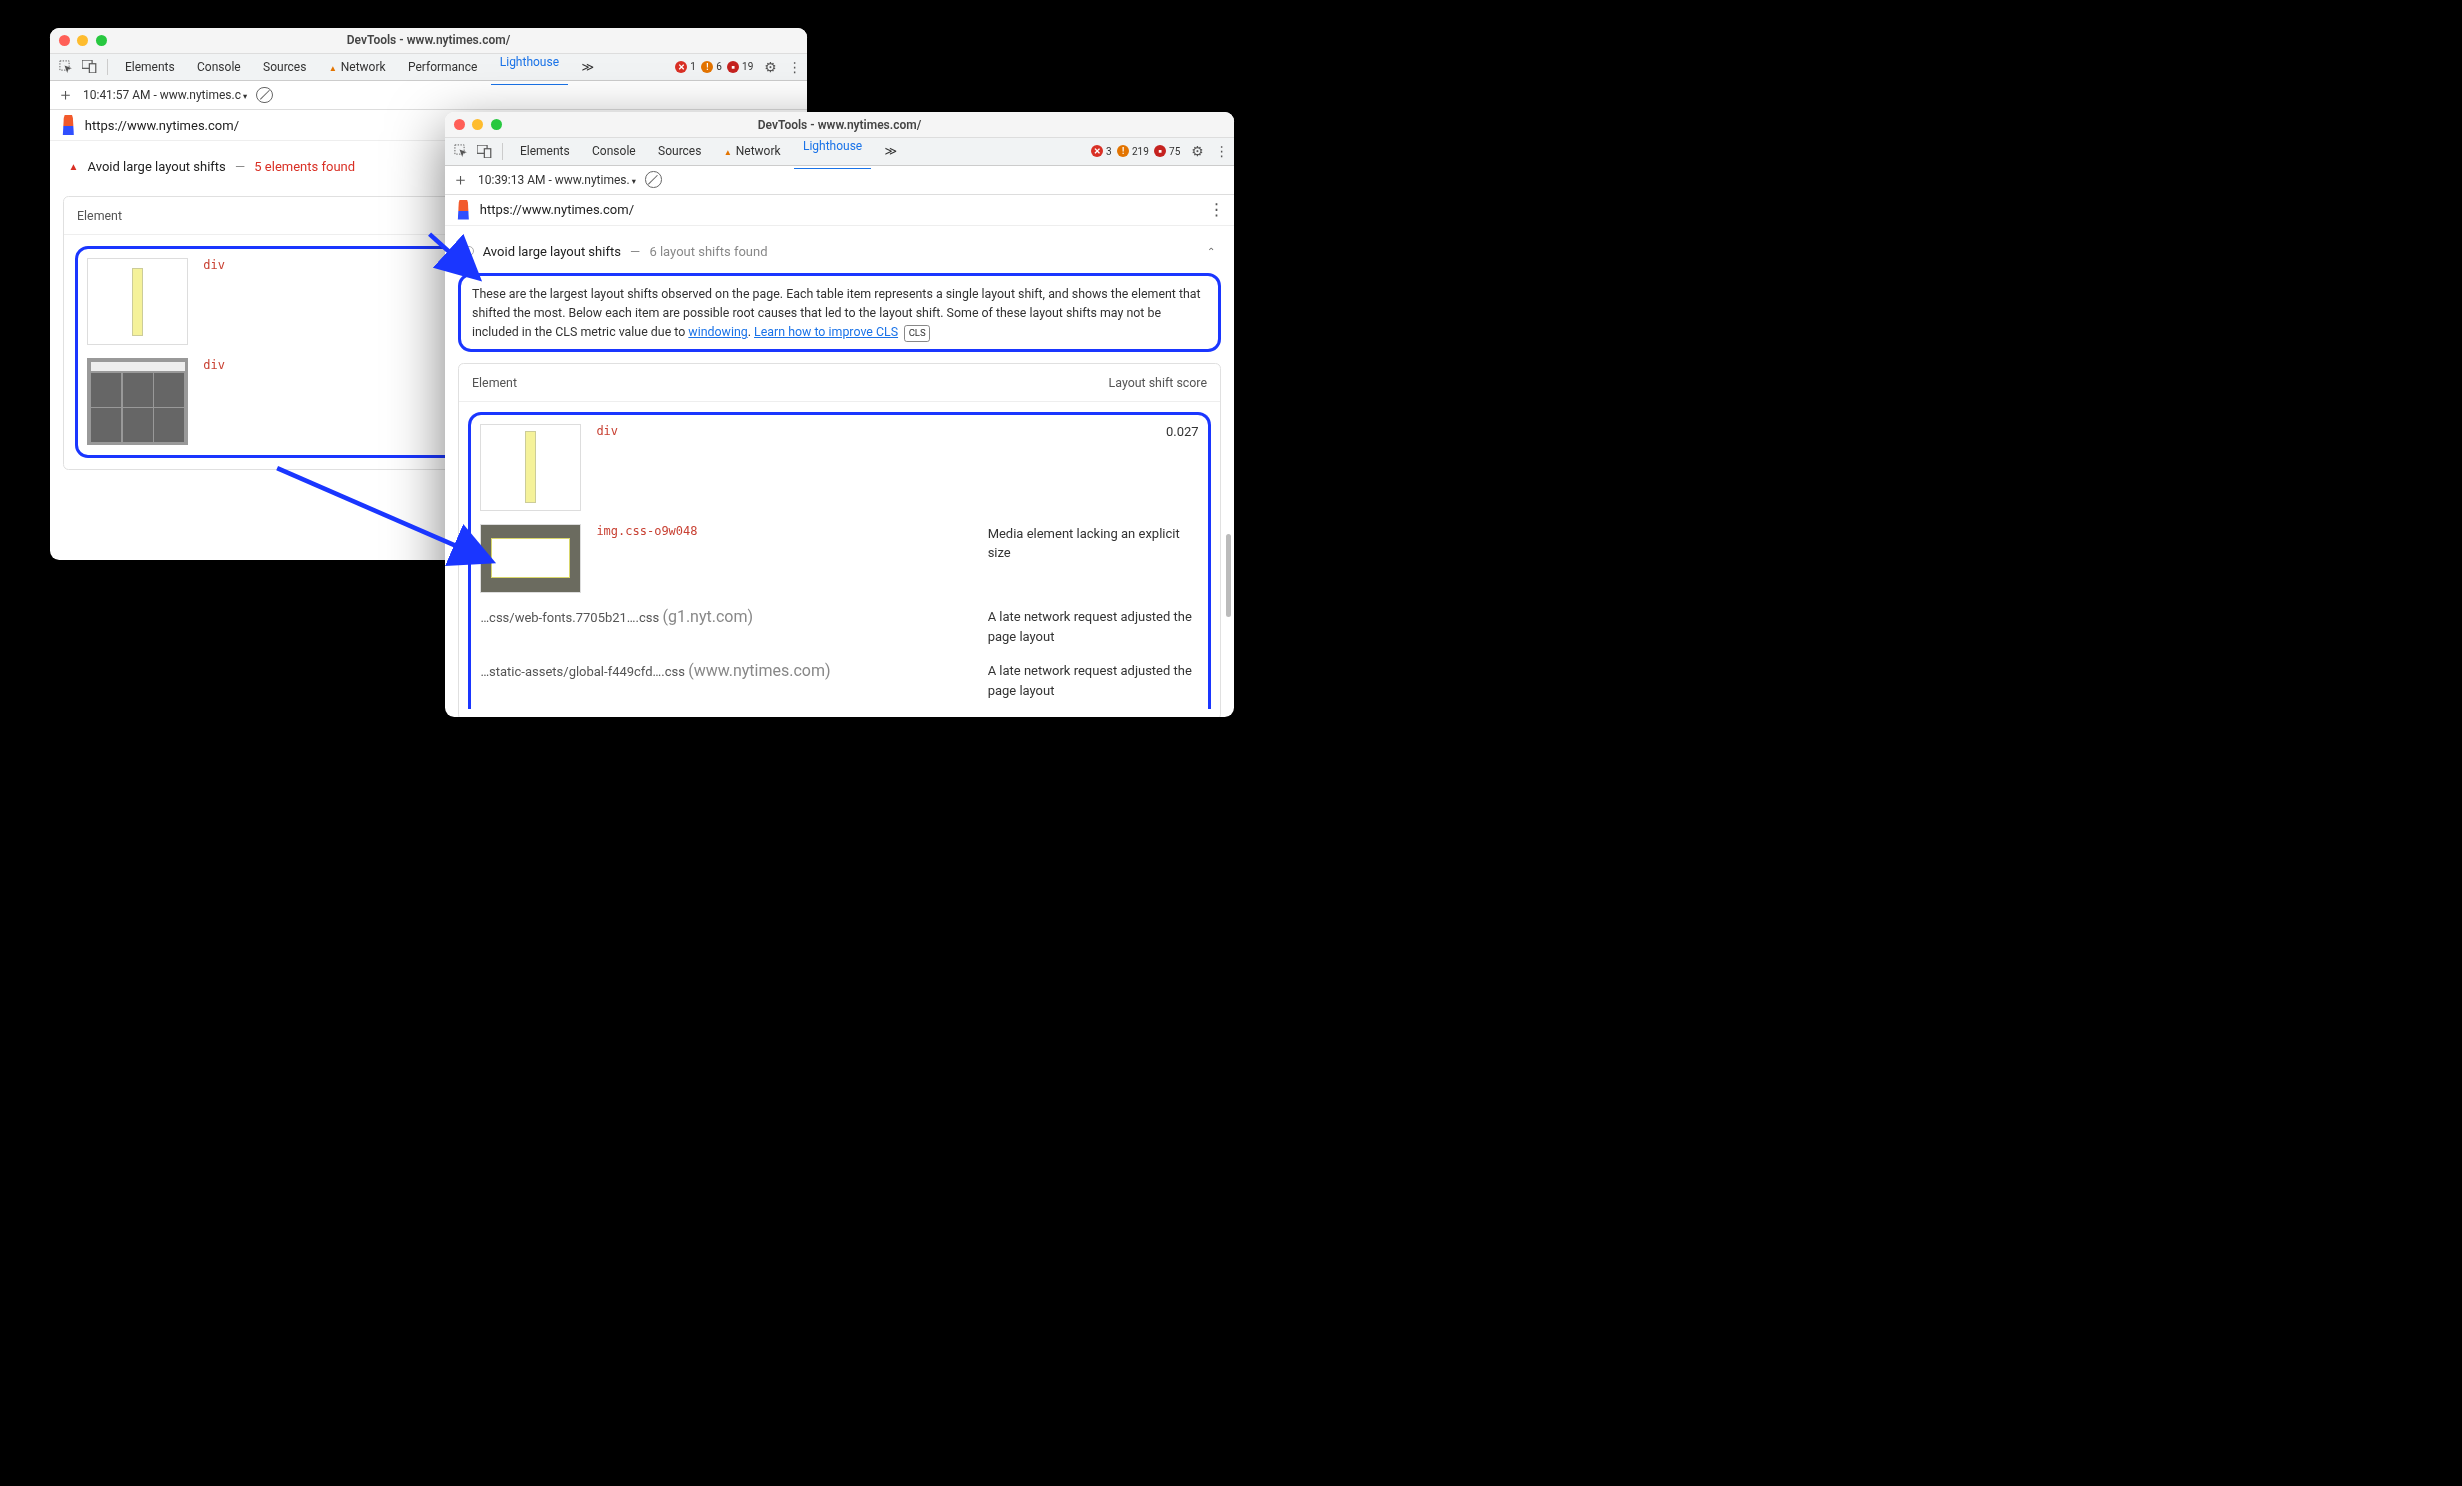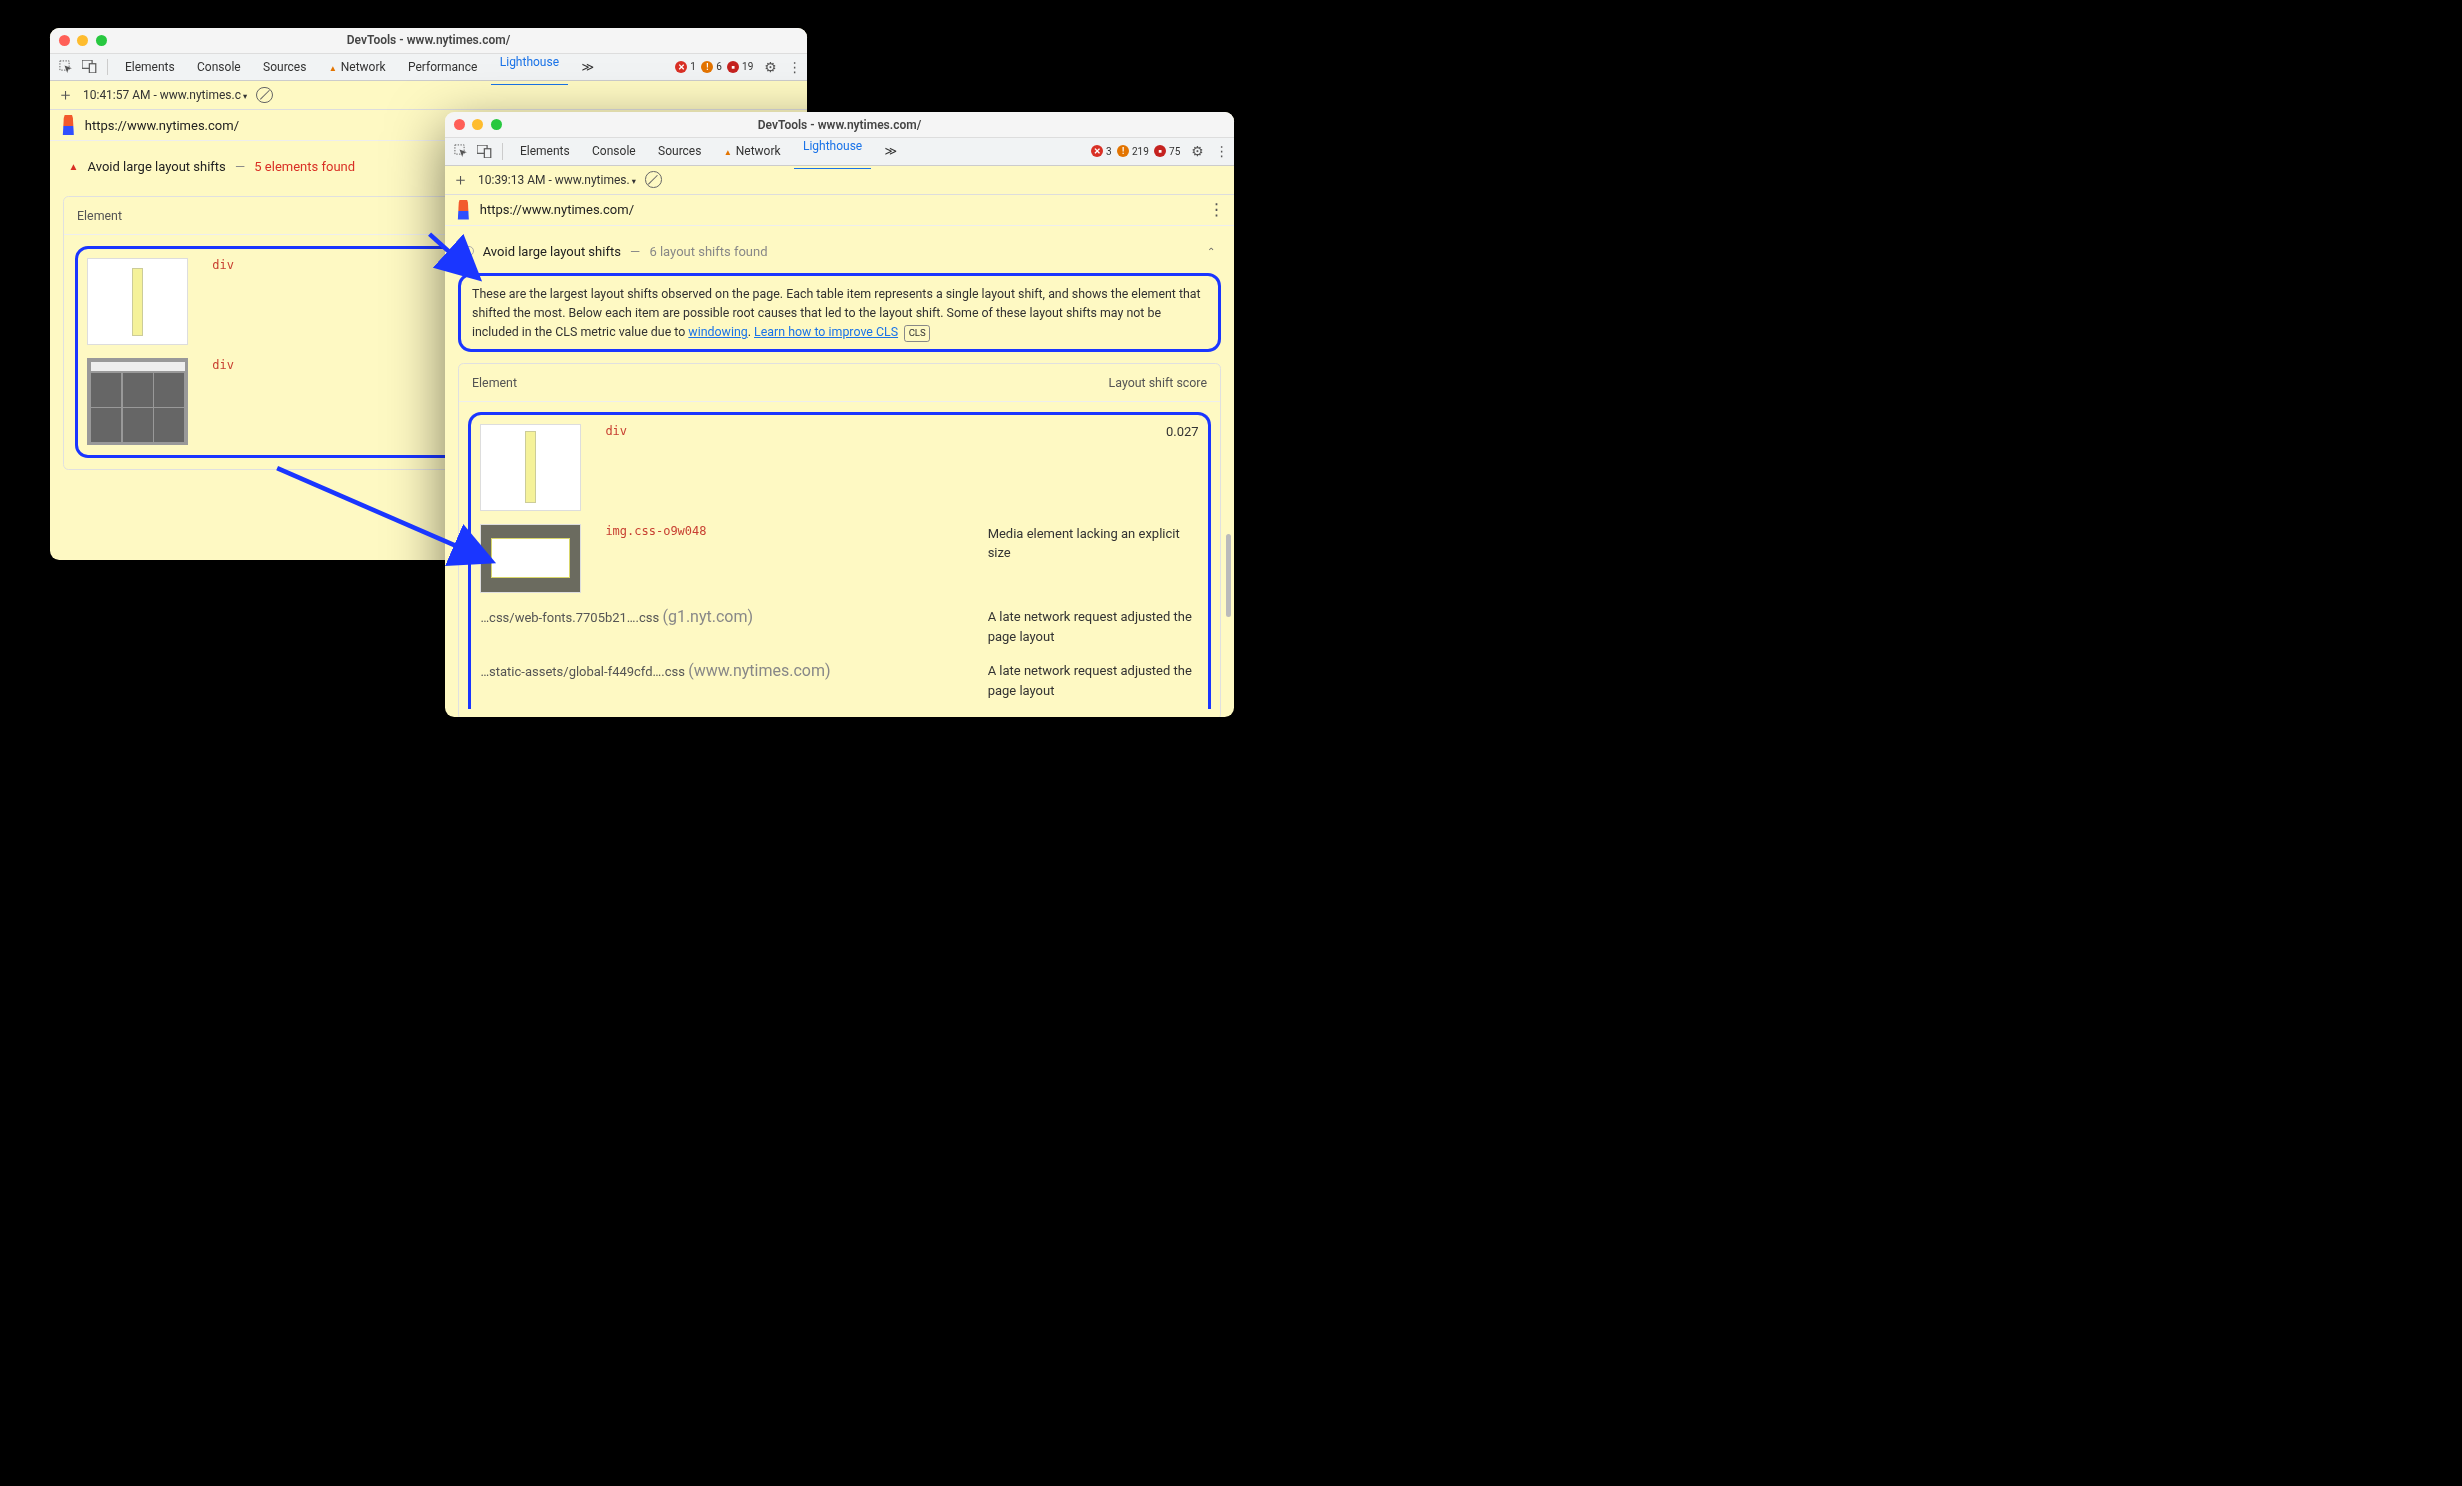--- a/index.html
+++ b/index.html
@@ -7,21 +7,21 @@
     background: #000;
     font-family: -apple-system, BlinkMacSystemFont, "Segoe UI", Roboto, sans-serif;
     font-size: 12px;
     color: #333;
     width: 1330px;
     height: 802px;
     position: relative;
   }
   .window {
     position: absolute;
-    background: #fef9c3;
+    background: #ffffff;
     border-radius: 9.2px;
     box-shadow: 0 18.3px 55px rgba(0,0,0,.5);
     overflow: hidden;
   }
   .titlebar {
     height: 26px;
     display: flex;
     align-items: center;
     background: #f5f5f5;
     border-bottom: 0.9px solid #ddd;
@@ -98,21 +98,21 @@
   }
   .desc { font-size:12.4px; line-height:1.55; color:#333; }
   .desc a { color:#1a73e8; text-decoration:underline; }
   .cls-tag {
     display:inline-block; border:0.9px solid #888; border-radius:2.8px;
     padding:0 3.7px; font-size:9.6px; margin-left:2.8px;
   }
   .tbl { border:0.9px solid #e0e0e0; border-radius:5.5px; overflow:hidden; margin-top:11px; }
   .tbl-hdr { padding:11px 13px; font-size:12.4px; color:#555; border-bottom:0.9px solid #eee; display:flex; }
   .tbl-hdr .r { margin-left:auto; }
-  .row { display:flex; align-items:flex-start; gap:24px; margin-bottom:13px; }
+  .row { display:flex; align-items:flex-start; gap:15px; margin-bottom:13px; }
   .thumb {
     width:101px; height:87px; background:#fff; border:0.9px solid #ddd;
     display:flex; align-items:center; justify-content:center; flex-shrink:0;
     position:relative;
   }
   .thumb.sm { height:69px; }
   .thumb .bar { width:11px; height:80%; background:#f5f29a; border:0.9px solid #cc9; }
   .thumb-dark { background:#6b6b5f; }
   .thumb-dark .inner { width:80%; height:60%; background:#fff; border:1.8px solid #d8d66a; }
   .sel { font-family: ui-monospace, monospace; color:#c84032; font-size:12px; }

